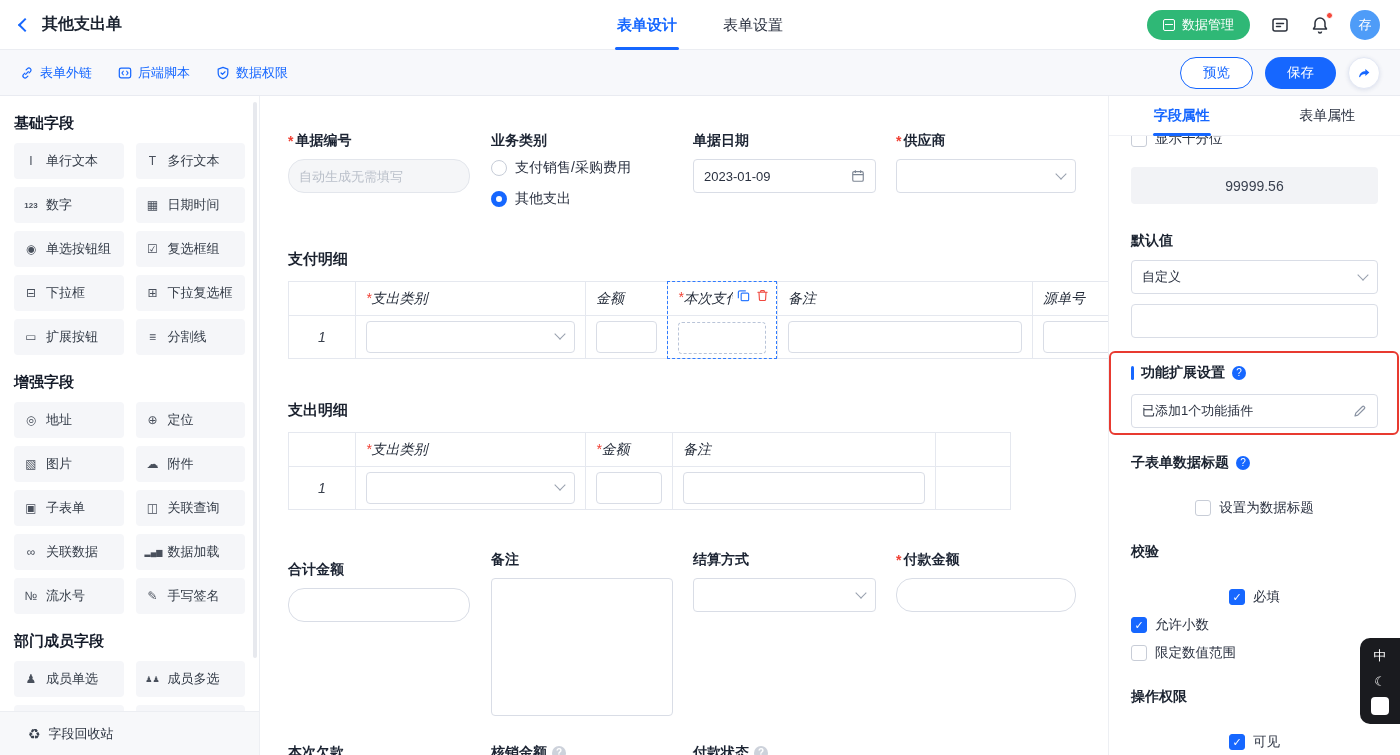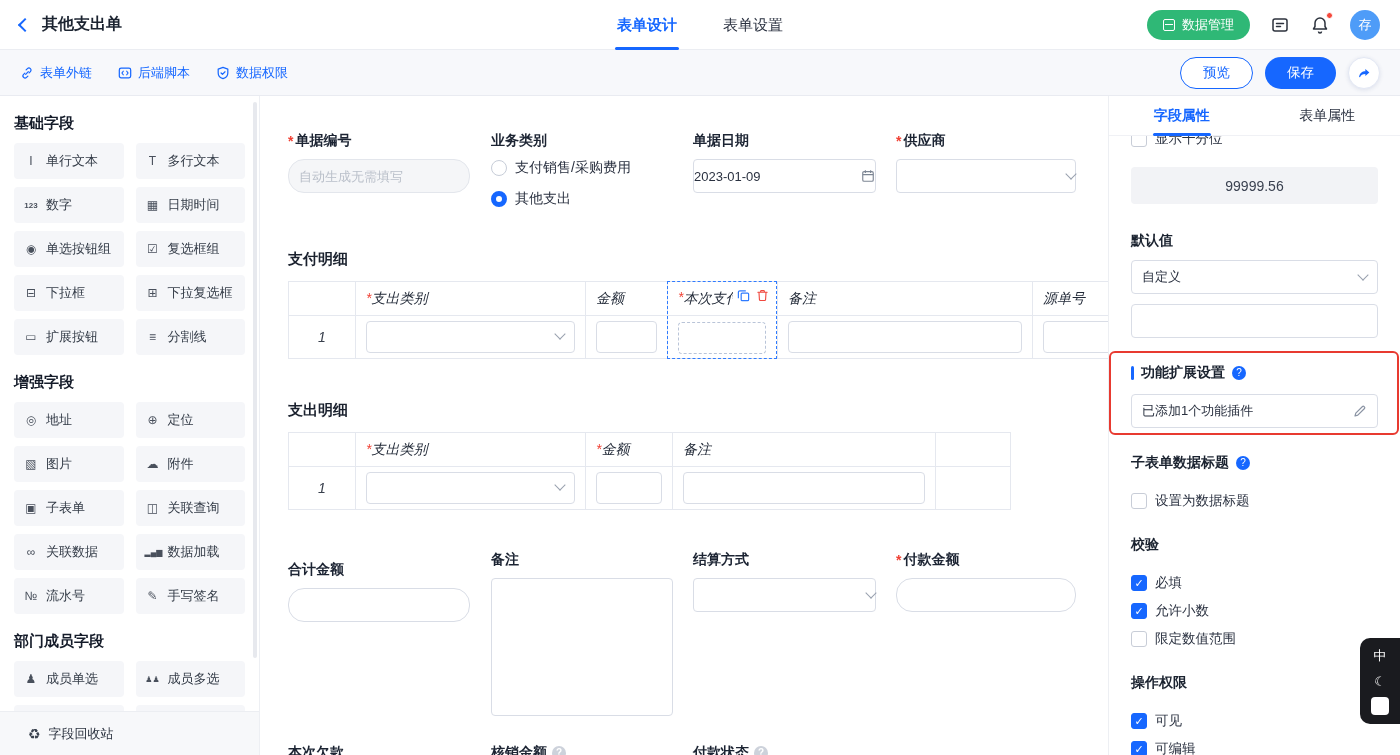--- a/index.html
+++ b/index.html
@@ -57,21 +57,21 @@
 
 .canvas{flex:1;position:relative;overflow:hidden;background:#fff;}
 .fgroup{position:absolute;}
 .flabel{font-size:14px;font-weight:600;color:#1c2433;display:flex;align-items:center;gap:2px;margin-bottom:9px;white-space:nowrap;}
 .req{color:#f04134;}
 .finput{height:34px;border:1px solid #d9dde6;border-radius:16px;background:#fff;width:100%;
   font-size:13px;color:#2a3140;padding:0 10px;font-family:inherit;}
 input.finput::placeholder{color:#b9bfc9;}
 .finput.disabled{background:#f5f6f8;border-color:#e3e6ec;}
 .fbox{height:34px;border:1px solid #d9dde6;border-radius:4px;background:#fff;width:100%;position:relative;
-  display:flex;align-items:center;justify-content:space-between;padding:0 0;font-size:13px;color:#2a3140;cursor:pointer;}
+  display:flex;align-items:center;justify-content:space-between;padding:0 10px;font-size:13px;color:#2a3140;cursor:pointer;}
 .chev{width:8px;height:8px;border-right:1.6px solid #98a0ae;border-bottom:1.6px solid #98a0ae;
   transform:rotate(45deg);margin-top:-4px;flex:none;}
 .radio-row{display:flex;align-items:center;gap:8px;margin-bottom:13px;font-size:14px;color:#2a3140;cursor:pointer;}
 .radio{width:16px;height:16px;border:1px solid #c7cdd8;border-radius:50%;background:#fff;flex:none;}
 .radio.sel{border:5px solid #1667ff;}
 .slabel{font-size:15px;font-weight:700;color:#1a212e;margin-bottom:12px;}
 .twrap{position:relative;background:#fff;}
 table.dtable{border-collapse:collapse;table-layout:fixed;font-style:italic;}
 .dtable th,.dtable td{border:1px solid #e5e8ef;padding:0 10px;font-weight:400;text-align:left;
   font-size:14px;color:#222a38;overflow:hidden;white-space:nowrap;}
@@ -110,21 +110,21 @@
 .bluebar{width:3px;height:14px;background:#1667ff;border-radius:2px;flex:none;}
 .qmark{width:14px;height:14px;border-radius:50%;background:#1667ff;color:#fff;font-size:10px;
   line-height:14px;text-align:center;cursor:pointer;flex:none;}
 .plugin-box{margin-top:12px;height:34px;border:1px solid #d9dde6;border-radius:4px;display:flex;align-items:center;
   justify-content:space-between;padding:0 10px;font-size:13px;color:#2a3140;cursor:pointer;}
 .edit-ico{display:flex;}
 .ckrow{display:flex;align-items:center;gap:8px;font-size:13.5px;color:#2a3140;cursor:pointer;}
 .ckbox{width:16px;height:16px;border:1px solid #c8cdd7;border-radius:3px;background:#fff;flex:none;}
 .ckbox.on{background:#1667ff;border-color:#1667ff;}
 .tick{display:block;color:#fff;font-size:11px;font-weight:700;line-height:15px;text-align:center;}
-.mt26{margin-top:26px;}.mt28{margin-top:28px;}.mt12{margin-top:20px;}.mt10{margin-top:10px;}
+.mt26{margin-top:26px;}.mt28{margin-top:28px;}.mt12{margin-top:27px;justify-content:center;}.mt10{margin-top:10px;}
 .red-box{position:absolute;left:0;width:290px;top:255px;height:84px;border:2px solid #e83a30;border-radius:6px;z-index:6;pointer-events:none;}
 
 .float-widget{position:absolute;right:0;top:638px;width:40px;height:86px;background:#1a1b1f;
   border-radius:10px 0 0 10px;display:flex;flex-direction:column;align-items:center;justify-content:space-evenly;
   color:#fff;z-index:50;cursor:pointer;}
 .fw-lang{font-size:13px;}
 .fw-moon{font-size:13px;line-height:13px;}
 .fw-logo{width:18px;height:18px;background:#fff;border-radius:4px;}
 </style>
 </head>

